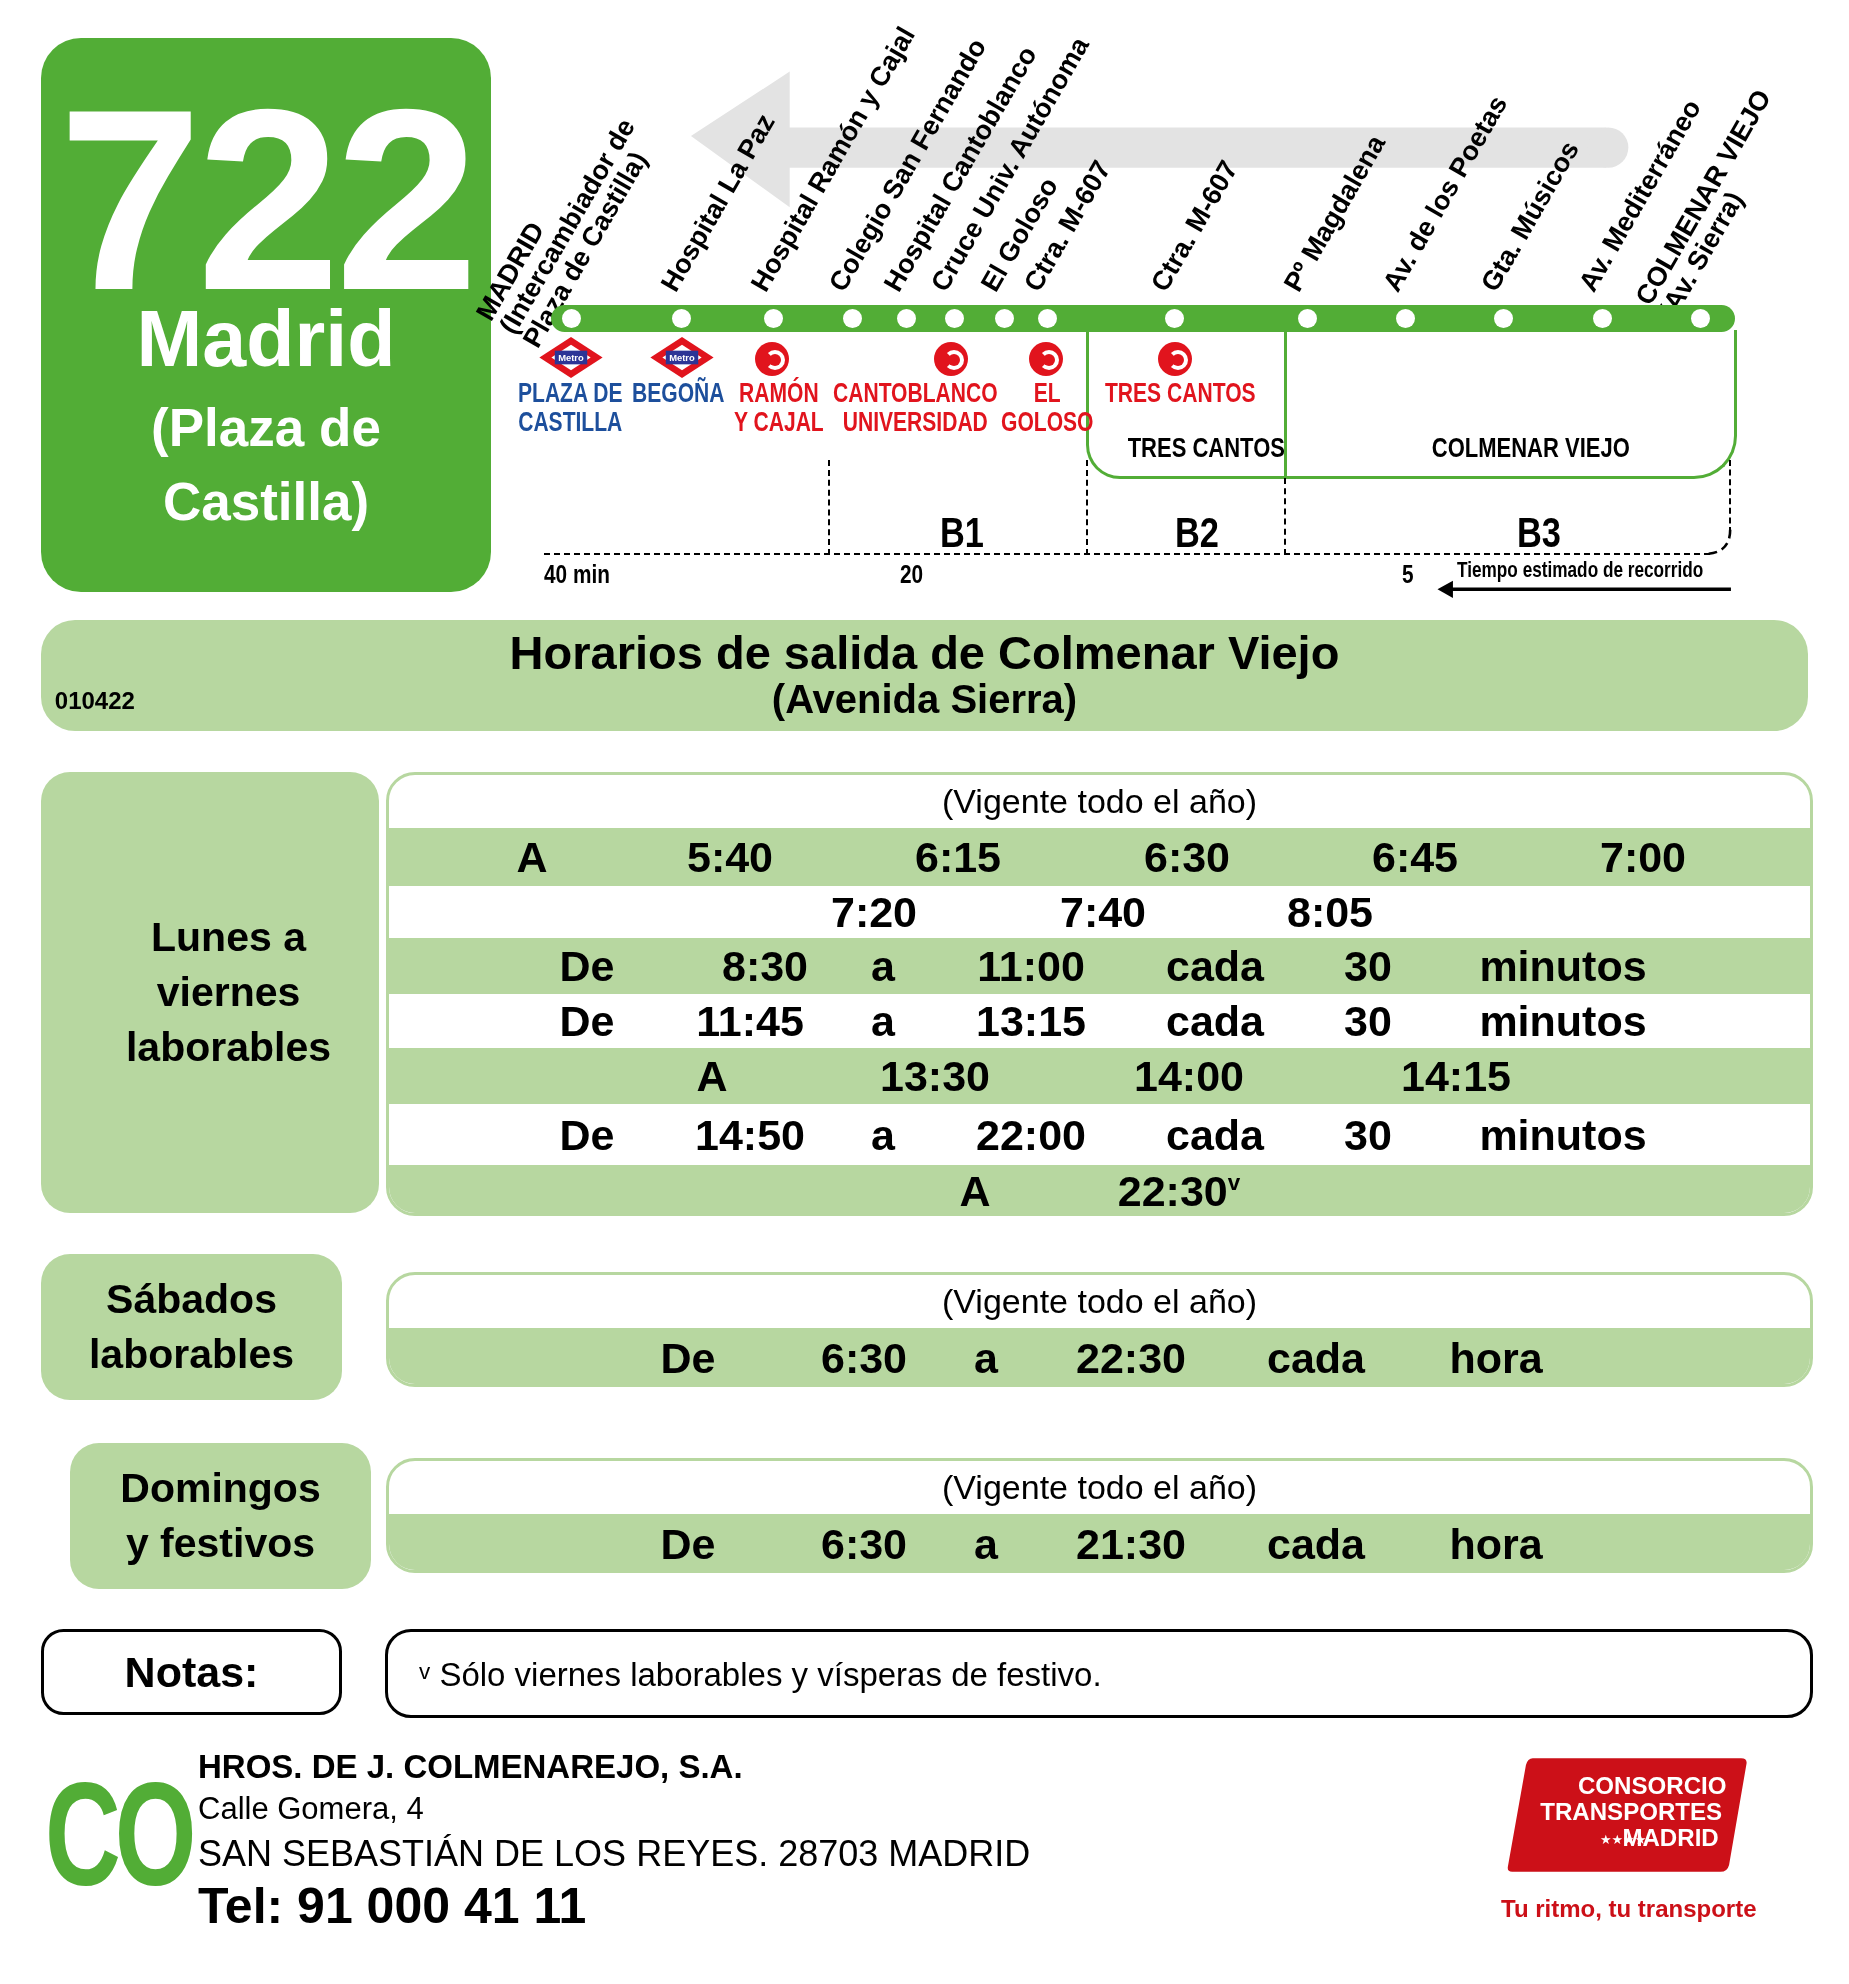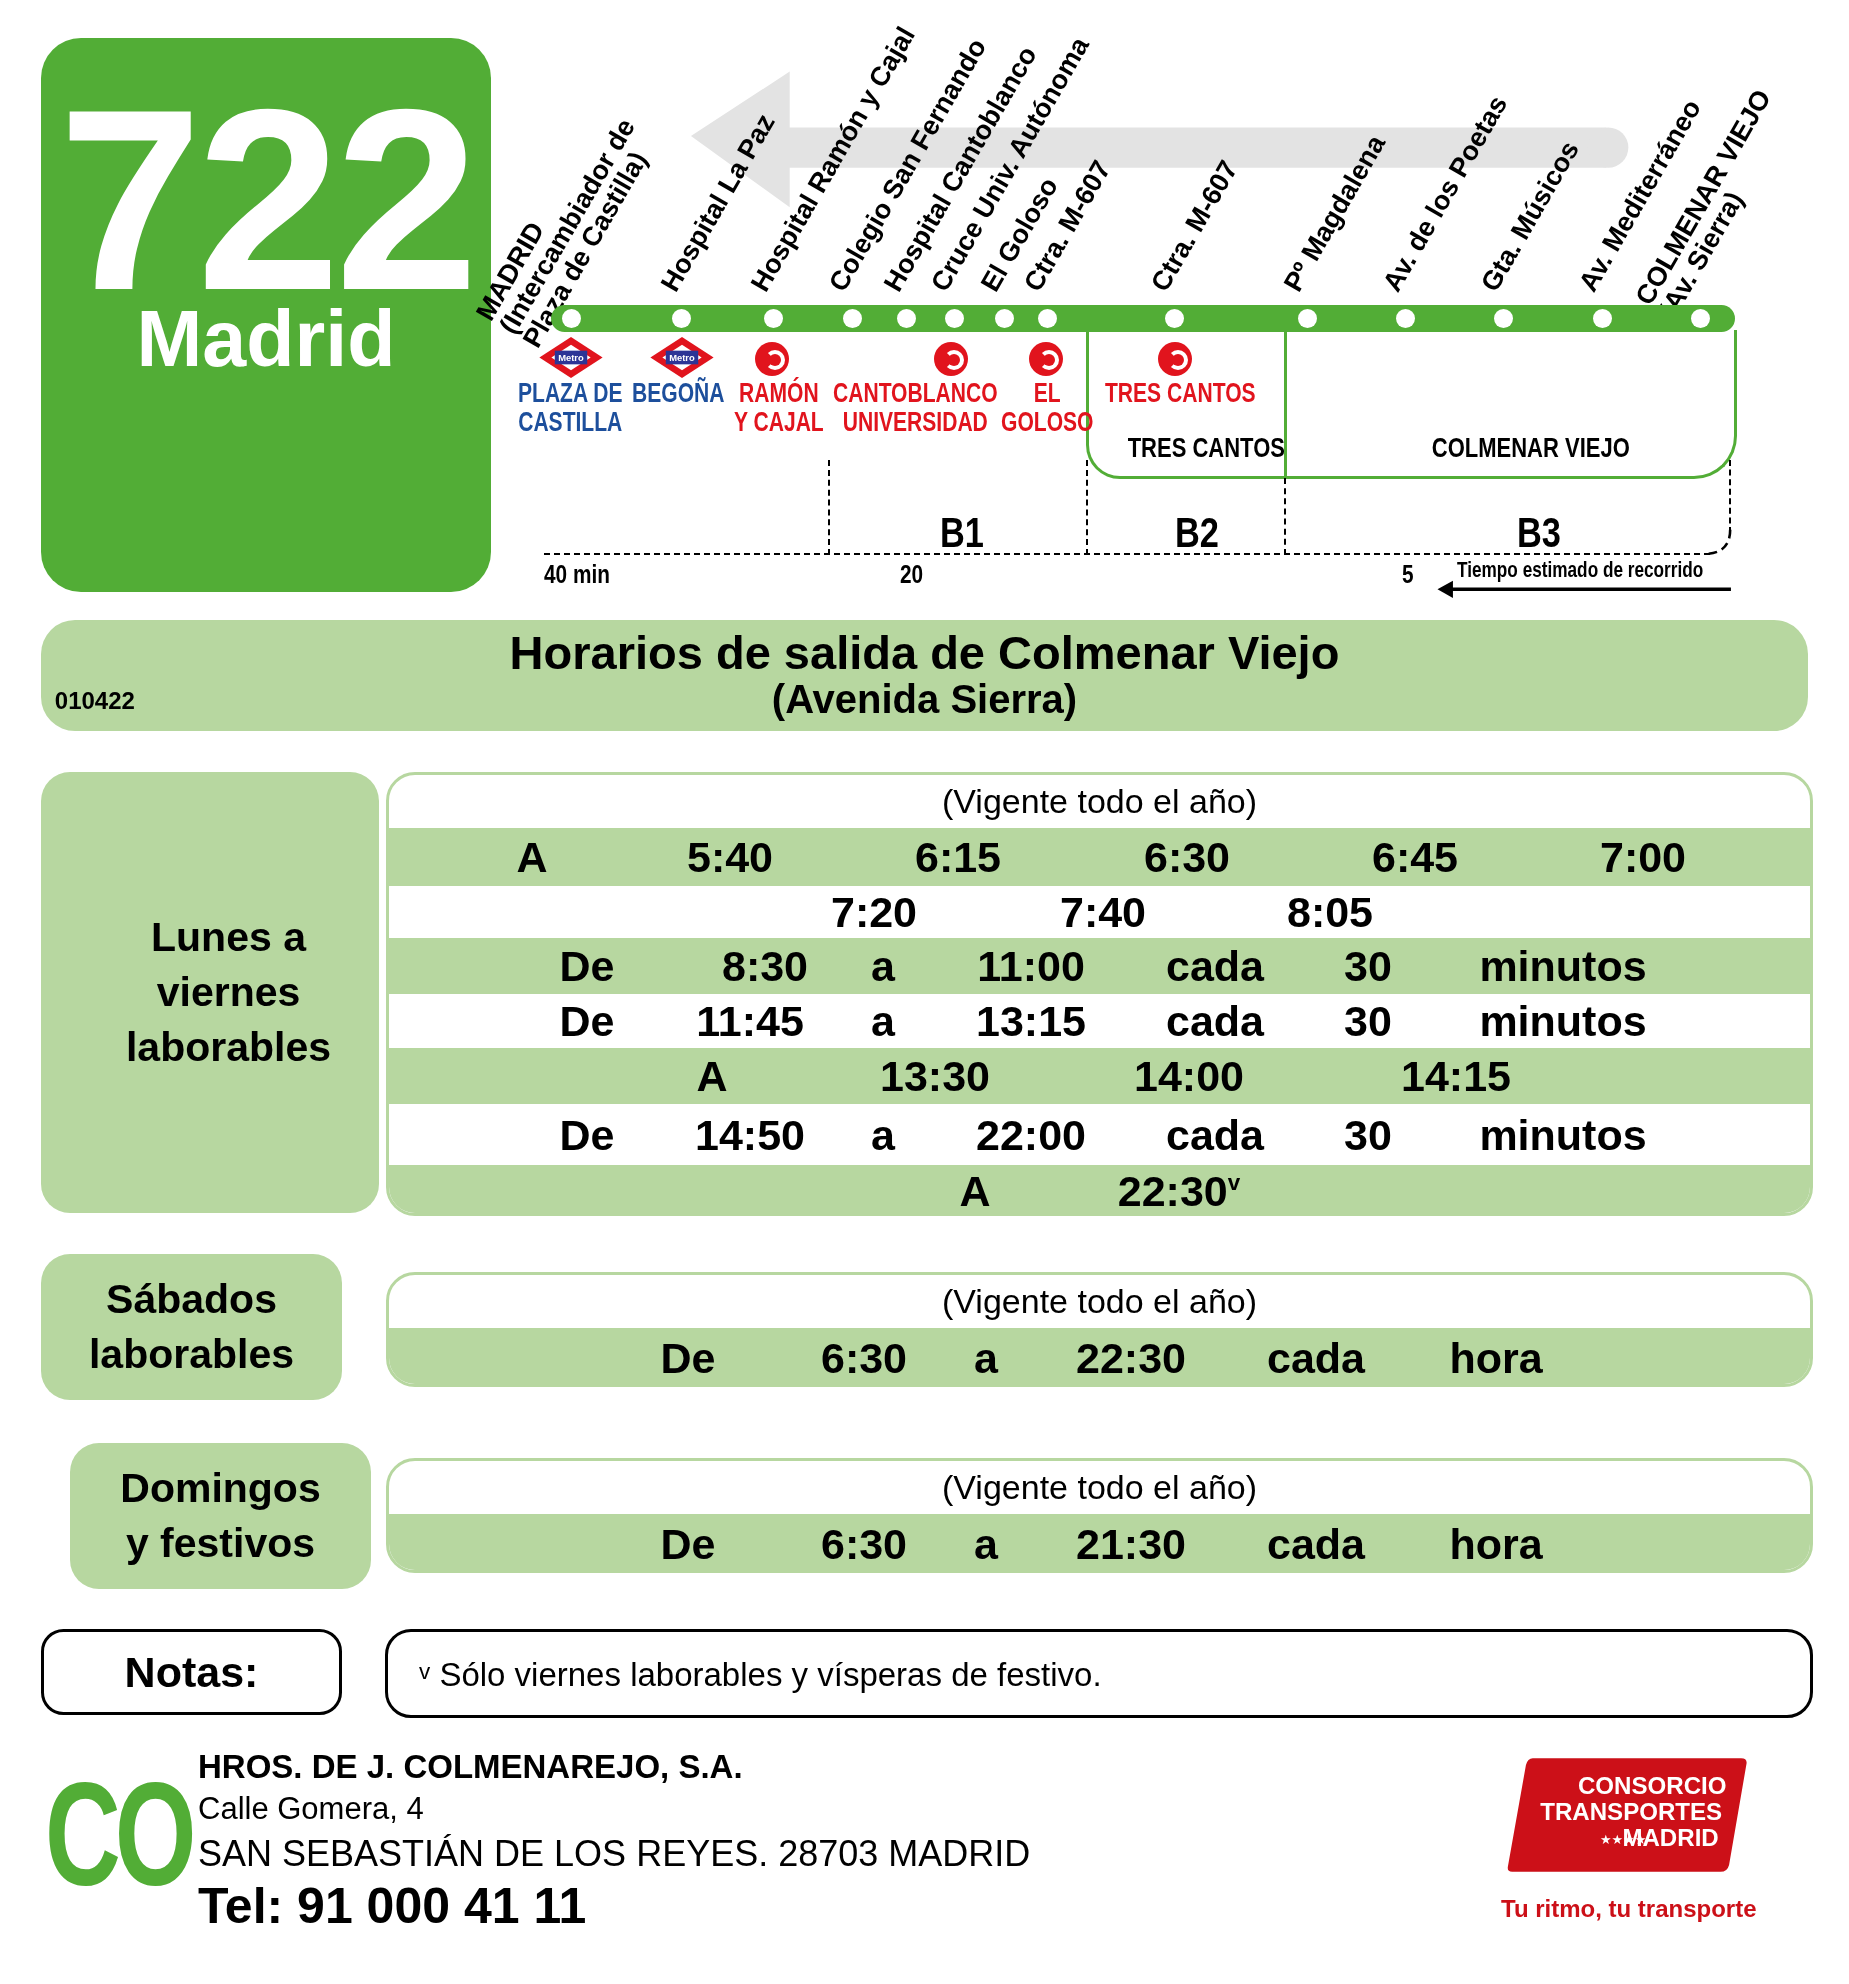--- a/index.html
+++ b/index.html
@@ -60,20 +60,24 @@
   #phone{left:198px;top:1877px;font-weight:bold;font-size:50px;}
   #ctm-logo{left:1507px;top:1758px;width:241px;height:114px;}
   #ctm-tag{left:1501px;top:1895px;color:#cc1018;font-weight:bold;font-size:24px;}
 </style>
 </head>
 <body>
 
 <div id="route-box" class="abs">
   <div id="route-number">722</div>
   <div id="route-dest1">Madrid</div>
+  <div id="route-dest2">
+    <div>(Plaza de</div>
+    <div>Castilla)</div>
+  </div>
 </div>
 
 <svg id="dir-arrow" class="abs" width="964" height="146" viewBox="0 0 1120 170">
   <polygon points="22,78 137,3 137,68 1088,68 1088,115 137,115 137,161" fill="#e3e3e3"></polygon>
   <circle cx="1090" cy="91.5" r="23.5" fill="#e3e3e3"></circle>
 </svg>
 
 <div class="stop-label" style="left:542px;top:271px;"><span>MADRID</span><span class="l2">(Intercambiador de</span><span class="l2">Plaza de Castilla)</span></div>
 <div class="stop-label" style="left:680px;top:269px;">Hospital La Paz</div>
 <div class="stop-label" style="left:770px;top:269px;">Hospital Ramón y Cajal</div>

